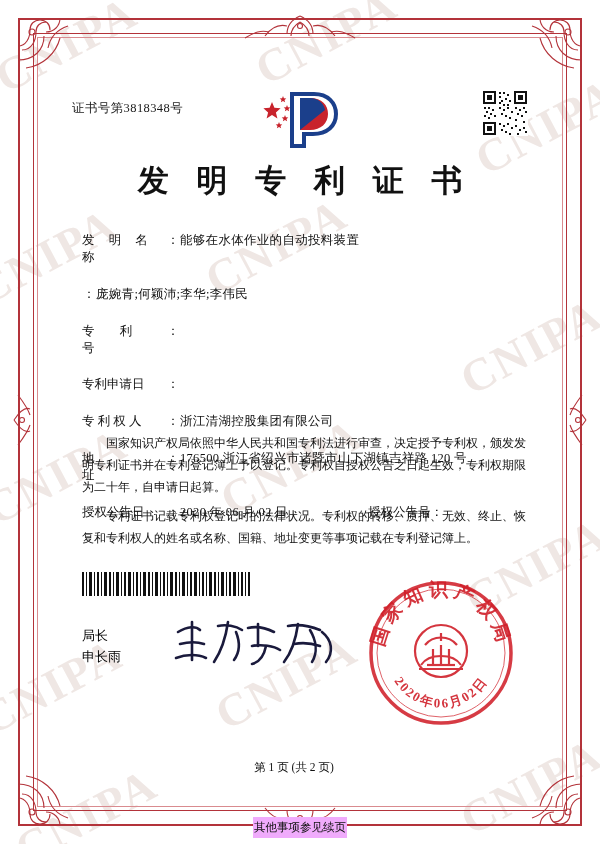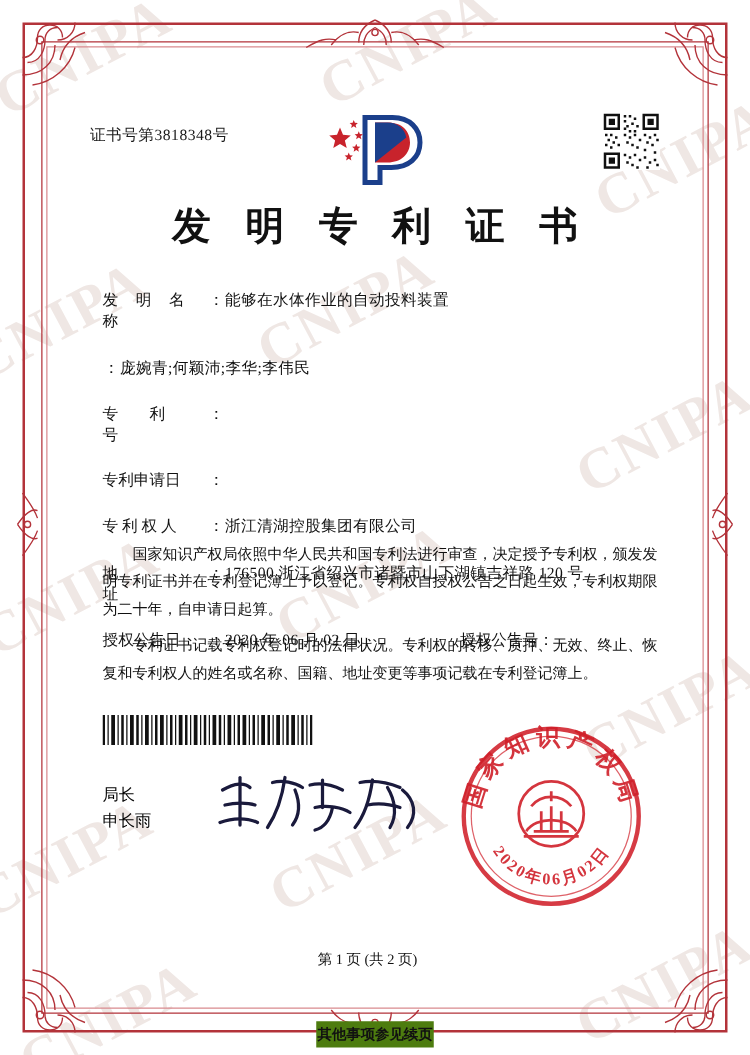--- a/index.html
+++ b/index.html
@@ -187,25 +187,24 @@
   }
 
   .footer-note{
     position:absolute;
     left:0;right:0;bottom:6px;
     text-align:center;
     z-index:4;
   }
   .footer-note span{
     display:inline-block;
-    background:#4d7c0f;
+    background:#f0abfc;
     padding:3px 1px;
     font-size:11.5px;
     color:#111;
-    font-weight:bold;
   }
 </style>
 </head>
 <body>
 
 <div class="watermark">
   <div class="wm" style="left:-10px;top:18px;font-size:46px;transform:rotate(-28deg);">CNIPA</div>
   <div class="wm" style="left:250px;top:10px;font-size:46px;transform:rotate(-28deg);">CNIPA</div>
   <div class="wm" style="left:470px;top:100px;font-size:46px;transform:rotate(-28deg);">CNIPA</div>
   <div class="wm" style="left:-30px;top:230px;font-size:46px;transform:rotate(-28deg);">CNIPA</div>

